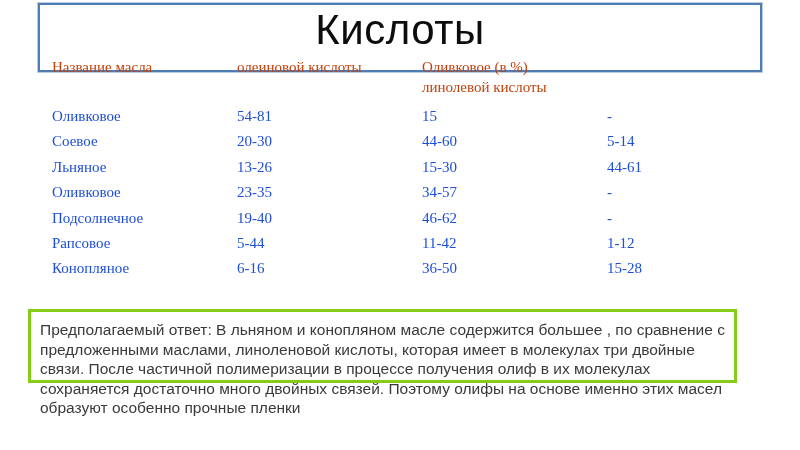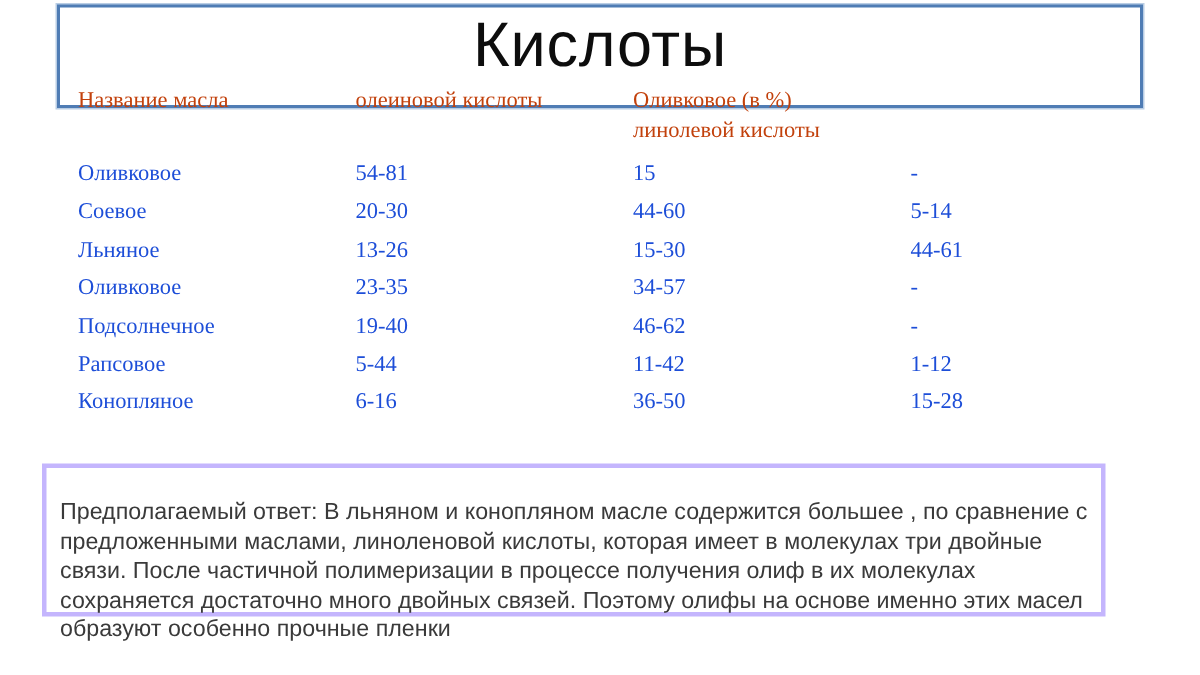--- a/index.html
+++ b/index.html
@@ -26,23 +26,23 @@
   .thead .hline { white-space:nowrap; }
   .tbody {
     position:absolute; left:52px; top:108px;
     display:grid; grid-template-columns:185px 185px 185px 185px;
     grid-auto-rows:25.4px;
     font-family:"Liberation Serif", serif; font-size:15px; color:#1d4ed8;
   }
   .trow { display:contents; }
   .tcell { white-space:nowrap; }
   .answer-box {
-    position:absolute; left:28px; top:309px; width:709px; height:102px;
-    box-sizing:border-box; border:3px solid #c4b5fd; background:#ffffff;
-    padding:20px 8px 0 9px;
+    position:absolute; left:28px; top:309px; width:709px; height:74px;
+    box-sizing:border-box; border:3px solid #84cc16; background:#ffffff;
+    padding:8px 8px 0 9px;
   }
   .answer-text {
     margin:0; font-family:"Liberation Sans", sans-serif;
     font-size:15.5px; line-height:19.5px; color:#3a3a3a;
   }
 </style>
 </head>
 <body>
 
 <div class="slide">

